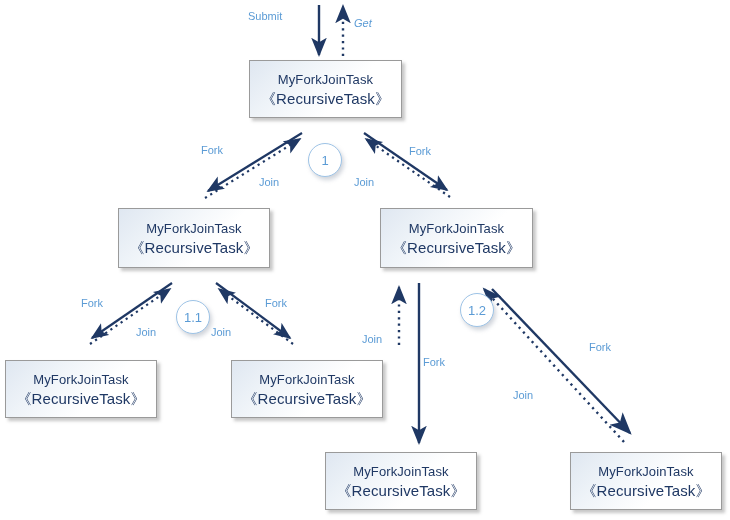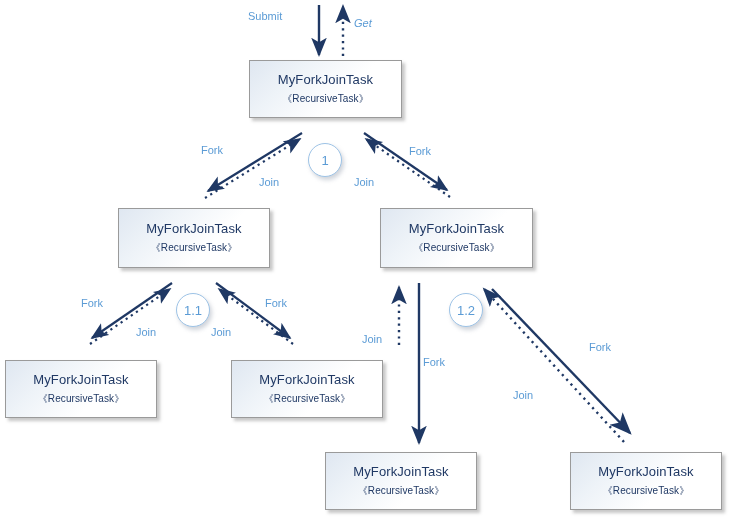--- a/index.html
+++ b/index.html
@@ -37,21 +37,21 @@
     flex-direction: column;
     align-items: center;
     justify-content: center;
     color: #1f3864;
     font-size: 13px;
     line-height: 19px;
     letter-spacing: 0.1px;
     white-space: nowrap;
   }
   .task-box .line2 {
-    font-size: 10px;
+    font-size: 15px;
   }
   
   .step-circle {
     position: absolute;
     box-sizing: border-box;
     width: 34px;
     height: 34px;
     border-radius: 50%;
     border: 1.6px solid #9dc3e6;
     background: #ffffff;
@@ -183,24 +183,24 @@
   </div>
 
   <div class="task-box" style="left:570px; top:452px; width:152px; height:58px;">
     <span>MyForkJoinTask</span>
     <span class="line2">《RecursiveTask》</span>
   </div>
 
   <div class="step-circle" style="left:308px; top:143px;">
     <span>1</span>
   </div>
-  <div class="step-circle" style="left:176px; top:293px;">
+  <div class="step-circle" style="left:176px; top:300px;">
     <span>1.1</span>
   </div>
-  <div class="step-circle" style="left:449px; top:293px;">
+  <div class="step-circle" style="left:460px; top:293px;">
     <span>1.2</span>
   </div>
 
   <div class="edge-label" style="left:248px; top:8px;">Submit</div>
   <div class="edge-label" style="left:354px; top:15px;font-style:italic;">Get</div>
 
   <div class="edge-label" style="left:201px; top:142px;">Fork</div>
   <div class="edge-label" style="left:259px; top:174px;">Join</div>
 
   <div class="edge-label" style="left:409px; top:143px;">Fork</div>

